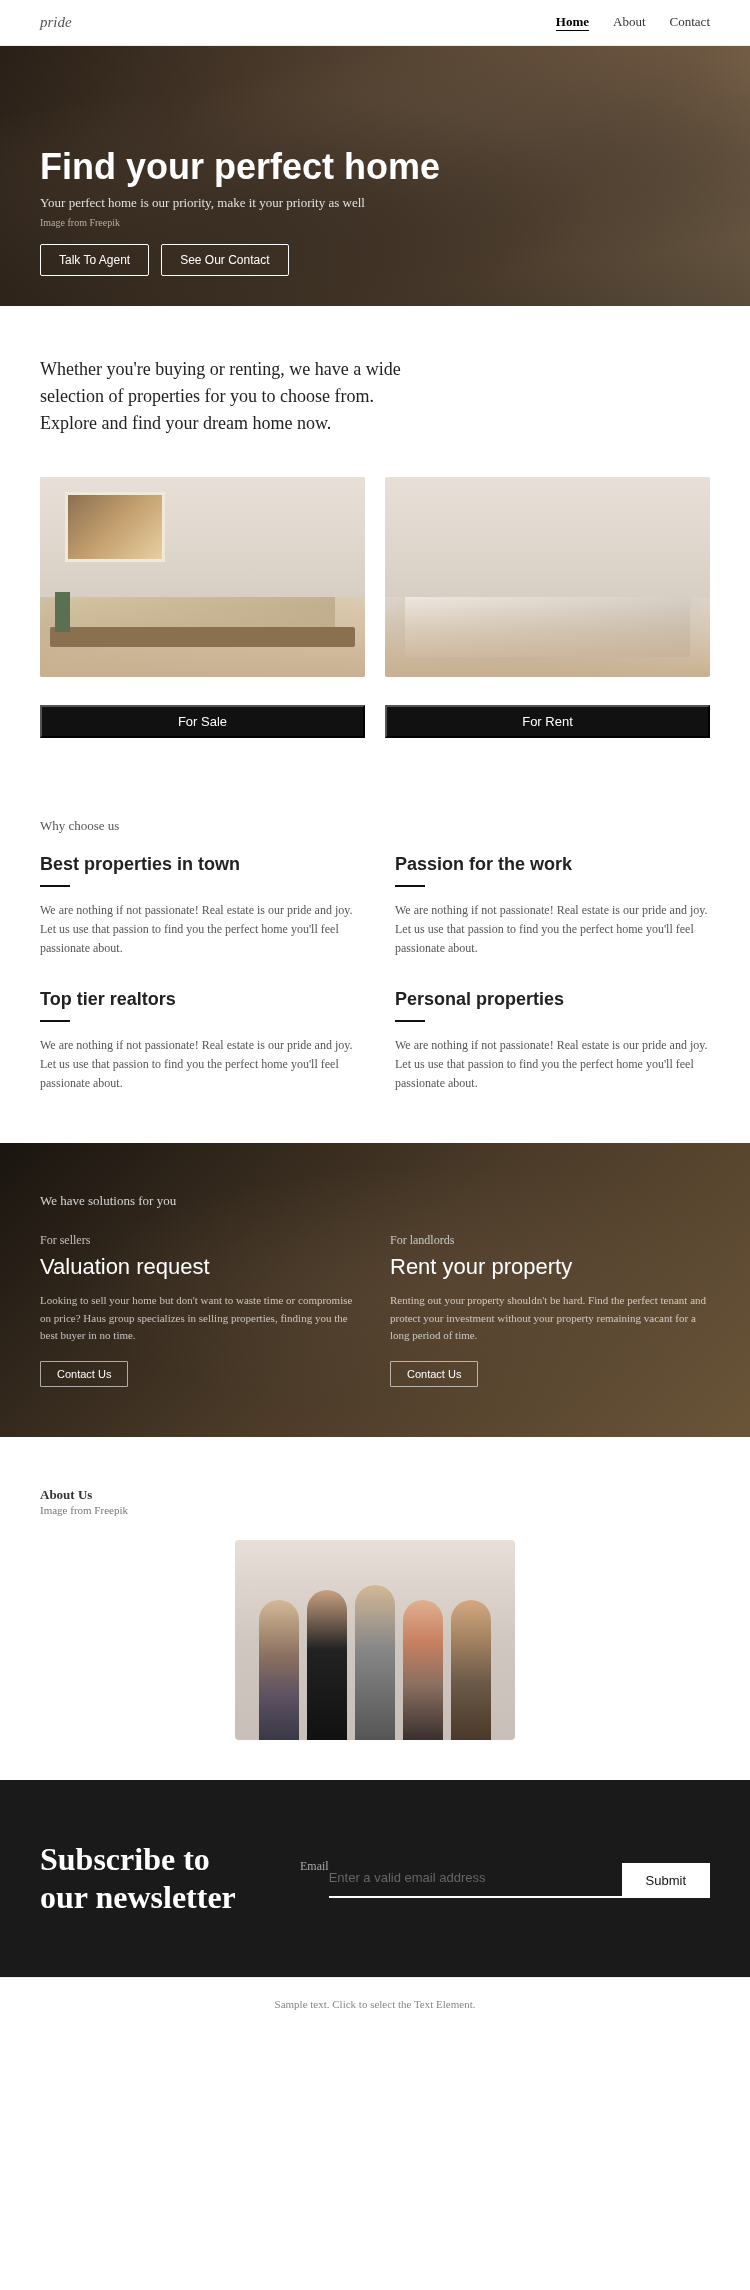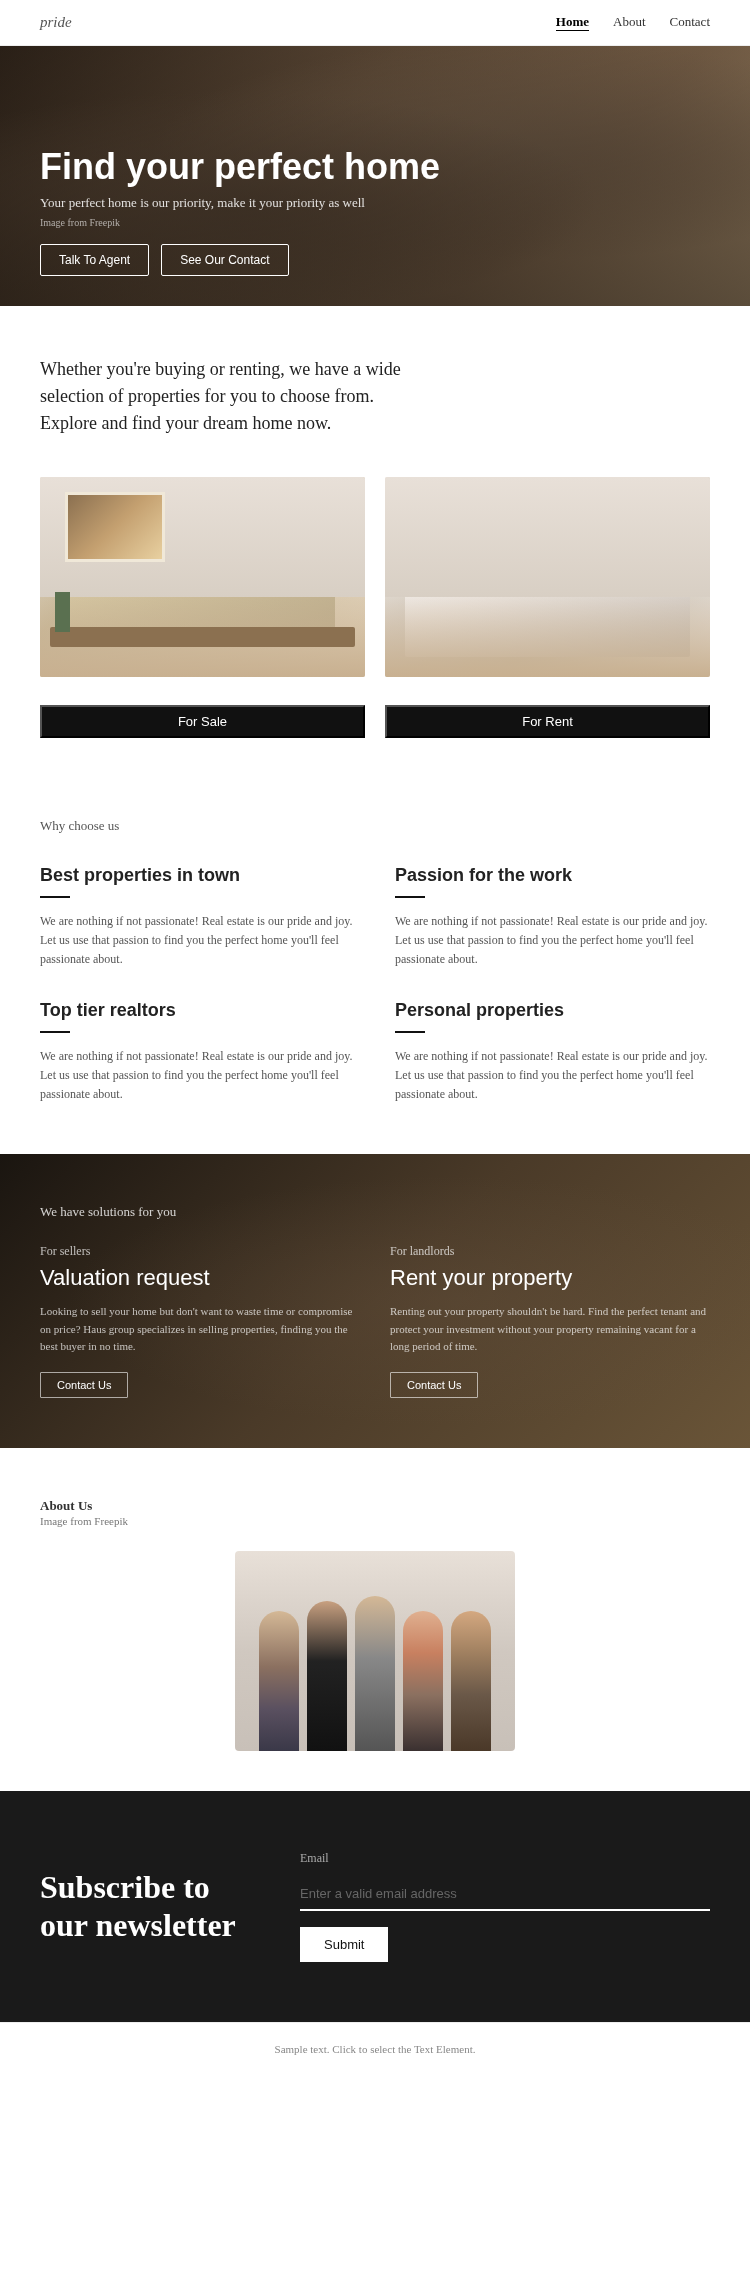--- a/index.html
+++ b/index.html
@@ -73,21 +73,21 @@
       background: linear-gradient(160deg, #fff 0%, #e8e0d8 50%, #c8c0b8 100%);
       border-radius: 2px;
     }
     .property-label {
       display: inline-block; background: #111; color: #fff;
       padding: 7px 18px; font-size: 13px; margin-top: 12px; cursor: pointer;
     }
 
     
     .why-section { padding: 40px 40px 50px; }
-    .why-label { font-size: 13px; color: #555; margin-bottom: 31px; }
+    .why-label { font-size: 13px; color: #555; margin-bottom: 20px; }
     .why-grid { display: grid; grid-template-columns: 1fr 1fr; gap: 30px 40px; }
     .why-item h3 { font-size: 18px; font-weight: 600; margin-bottom: 10px; font-family: sans-serif; }
     .why-divider { width: 30px; height: 2px; background: #111; margin-bottom: 14px; }
     .why-item p { font-size: 12px; color: #555; line-height: 1.6; }
 
     
     .solutions-banner {
       position: relative; padding: 50px 40px;
       background: linear-gradient(135deg, #2a2520 0%, #3a3028 40%, #4a4038 70%, #6a5a48 100%);
       overflow: hidden;
@@ -129,21 +129,21 @@
     .fig2 { background: linear-gradient(180deg, #c8a080 0%, #222 40%, #111 100%); height: 150px; }
     .fig3 { background: linear-gradient(180deg, #d4b896 0%, #888 40%, #555 100%); height: 155px; }
     .fig4 { background: linear-gradient(180deg, #e0b090 0%, #c88060 30%, #8b7060 60%, #3a3030 100%); }
     .fig5 { background: linear-gradient(180deg, #d4a880 0%, #a08060 30%, #6a5848 60%, #4a3828 100%); }
 
     
     .newsletter-section {
       background: #1a1a1a; padding: 60px 40px; display: flex; gap: 60px; align-items: center;
     }
     .newsletter-title { font-size: 32px; font-weight: 700; color: #fff; line-height: 1.2; flex: 0 0 200px; }
-    .newsletter-form { flex: 1; display: flex; flex-direction: column; gap: 12px; }
+    .newsletter-form { flex: 1; display: flex; flex-direction: row; }
     .newsletter-form label { font-size: 12px; color: #aaa; }
     .newsletter-form input[type="email"] {
       background: transparent; border: none; border-bottom: 2px solid #ffffff;
       color: #22c55e; padding: 8px 0; font-size: 13px; outline: none; width: 100%;
     }
     .newsletter-form input[type="email"]::placeholder { color: #666; }
     .btn-submit {
       background: #fff; color: #111; border: none; padding: 10px 24px;
       font-size: 13px; cursor: pointer; align-self: flex-start; margin-top: 4px;
     }

